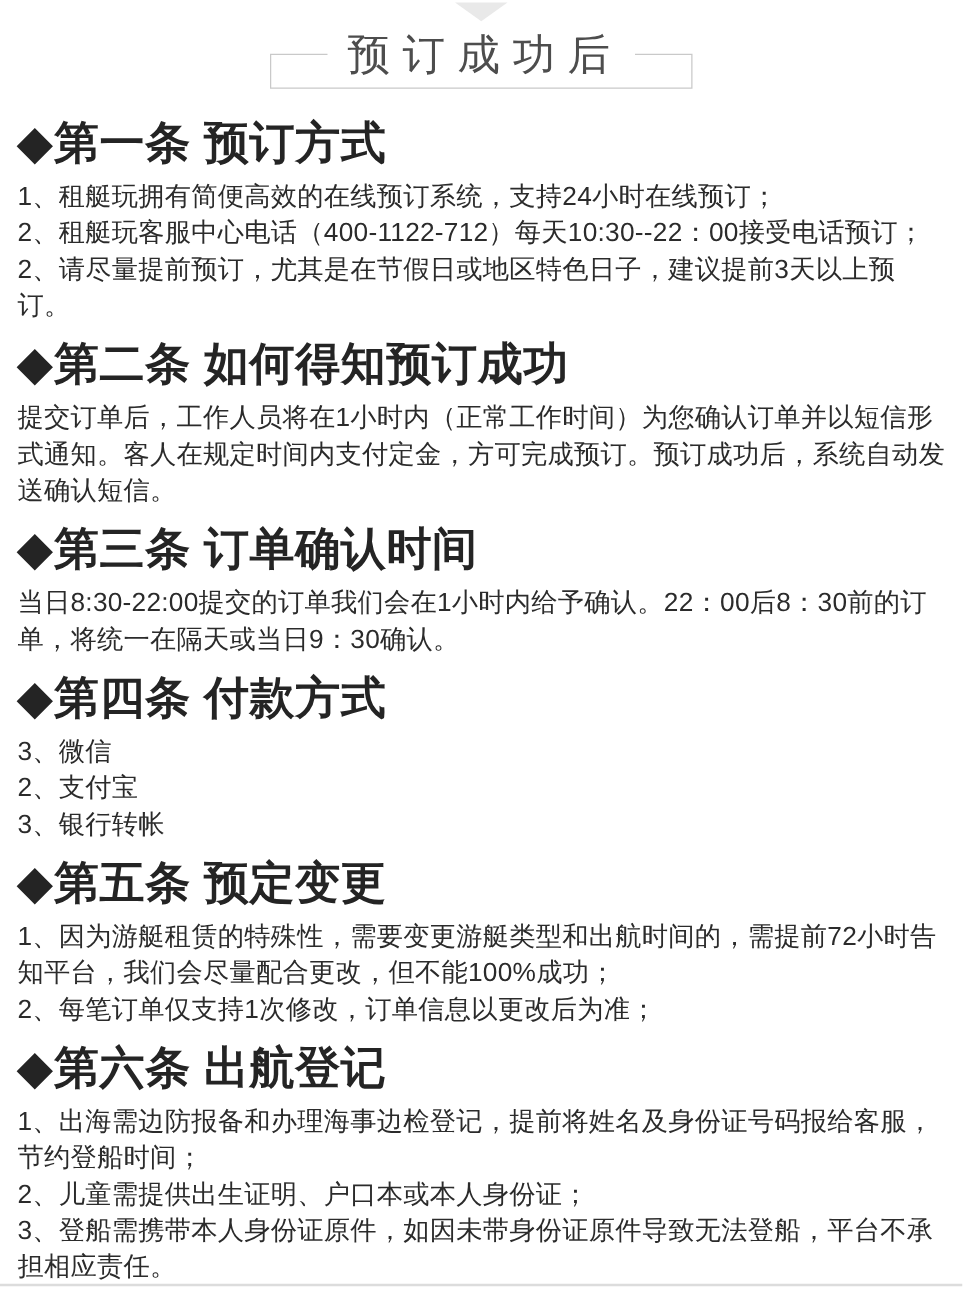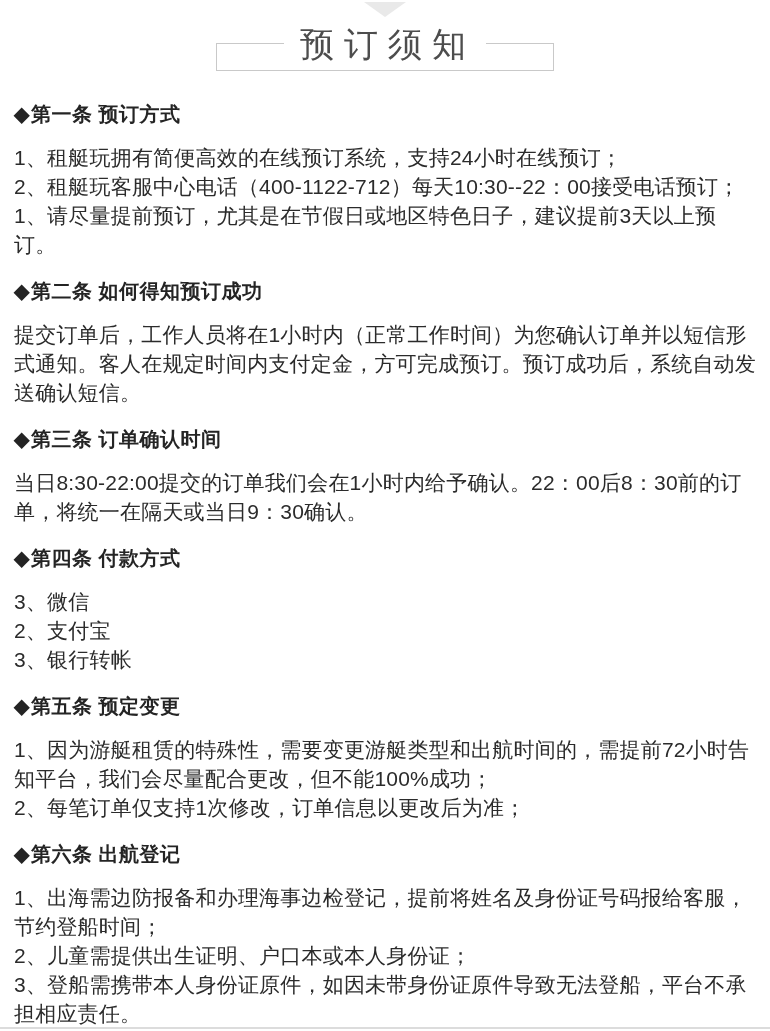--- a/index.html
+++ b/index.html
@@ -52,21 +52,21 @@
     padding: 0 6px 0 10px;
     font-size: 13px;
     line-height: 15px;
     font-weight: 400;
     letter-spacing: 6px;
     color: var(--subtitle, #303030);
     white-space: nowrap;
   }
   main { padding: 0 14px; }
   .section-heading {
-    font-size: 20px;
+    font-size: 36px;
     line-height: 34px;
     font-weight: 700;
     color: var(--heading, #242424);
     margin: 15px 0 12px;
     letter-spacing: 0.5px;
   }
   section.sec:first-child .section-heading { margin-top: 26px; }
   .diamond { margin-right: 1px; }
   .body-line {
     margin: 0;
@@ -83,30 +83,30 @@
     background: var(--divider, #dcdcdc);
   }
 </style>
 </head>
 <body style="--page_bg: #ffffff; --arrow: #e9e9e9; --frame: #c9c9c9; --title: #4d4d4d; --subtitle: #303030; --heading: #242424; --body: #2b2b2b; --divider: #dcdcdc;">
 
 <div class="top-arrow"></div>
 
 <header>
   <div class="header-box">
-    <h1 class="title-cn">预订须知</h1>
+    <h1 class="title-cn">预订成功后</h1>
   </div>
 </header>
 
 <main id="sections">
     <section class="sec">
       <h2 class="section-heading"><span class="diamond">◆</span><span>第一条 预订方式</span></h2>
       <p class="body-line">1、租艇玩拥有简便高效的在线预订系统，支持24小时在线预订；</p>
       <p class="body-line">2、租艇玩客服中心电话（400-1122-712）每天10:30--22：00接受电话预订；</p>
-      <p class="body-line">1、请尽量提前预订，尤其是在节假日或地区特色日子，建议提前3天以上预订。</p>
+      <p class="body-line">2、请尽量提前预订，尤其是在节假日或地区特色日子，建议提前3天以上预订。</p>
     </section>
     <section class="sec">
       <h2 class="section-heading"><span class="diamond">◆</span><span>第二条 如何得知预订成功</span></h2>
       <p class="body-line">提交订单后，工作人员将在1小时内（正常工作时间）为您确认订单并以短信形式通知。客人在规定时间内支付定金，方可完成预订。预订成功后，系统自动发送确认短信。</p>
     </section>
     <section class="sec">
       <h2 class="section-heading"><span class="diamond">◆</span><span>第三条 订单确认时间</span></h2>
       <p class="body-line">当日8:30-22:00提交的订单我们会在1小时内给予确认。22：00后8：30前的订单，将统一在隔天或当日9：30确认。</p>
     </section>
     <section class="sec">

